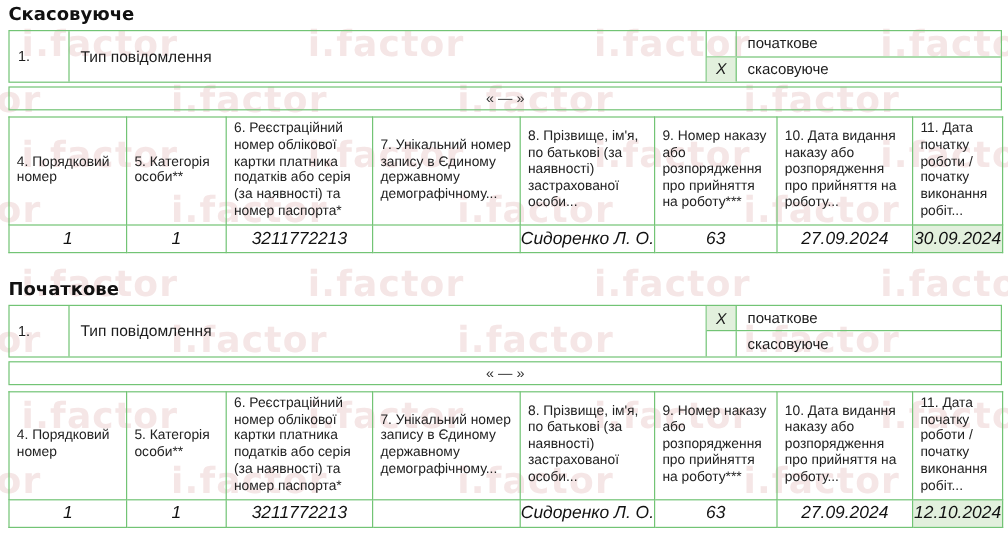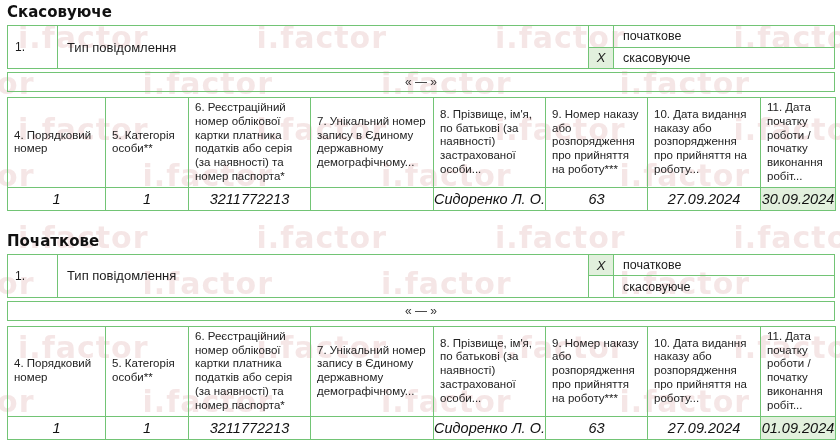--- a/index.html
+++ b/index.html
@@ -214,20 +214,20 @@
           <td>11. Дата початку роботи / початку виконання робіт...</td>
         </tr>
         <tr class="data">
           <td>1</td>
           <td>1</td>
           <td>3211772213</td>
           <td></td>
           <td>Сидоренко Л. О.</td>
           <td>63</td>
           <td>27.09.2024</td>
-          <td class="hl">01.09.2024</td>
+          <td class="hl">12.10.2024</td>
         </tr>
       </tbody>
         </table>
     </section>
 
   </div>
 </div>
 
 </body></html>

